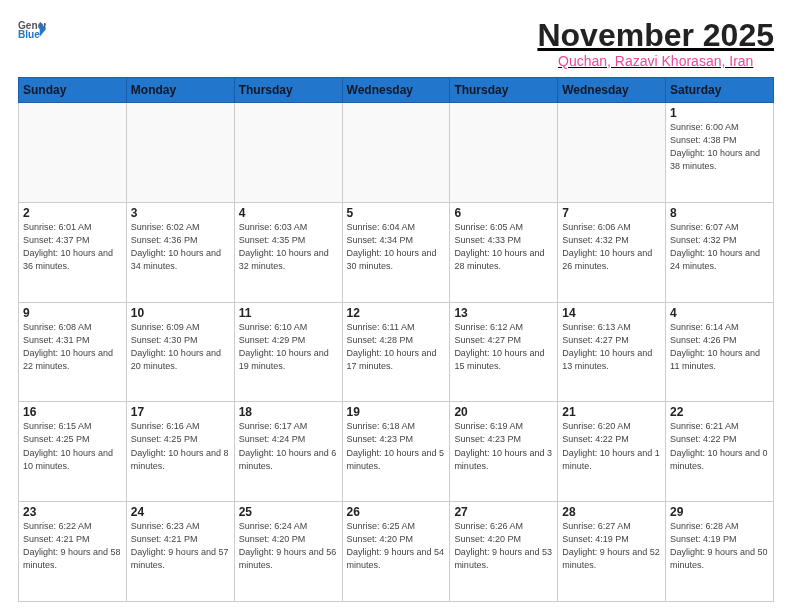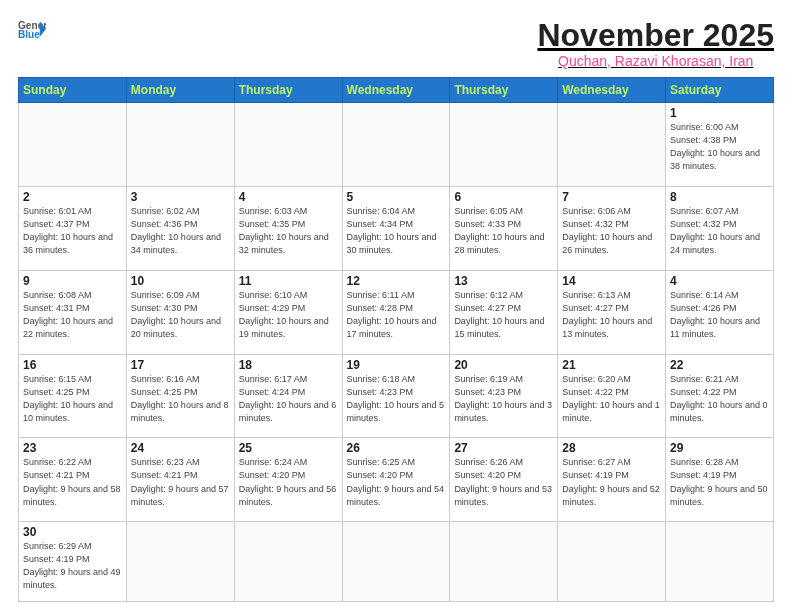--- a/index.html
+++ b/index.html
@@ -48,21 +48,21 @@
     }
     .calendar {
       flex: 1;
       border: 1px solid #ccc;
       border-collapse: collapse;
       width: 100%;
       table-layout: fixed;
     }
     .calendar th {
       background: #2277cc;
-      color: #bef264;
+      color: #0f172a;
       font-size: 12px;
       font-weight: bold;
       padding: 5px 4px;
       text-align: left;
       border: 1px solid #1a5fa8;
     }
     .calendar td {
       border: 1px solid #ccc;
       vertical-align: top;
       padding: 3px 4px;
@@ -252,27 +252,15 @@
         <td>
           <span class="day-number">28</span>
           <div class="day-info">Sunrise: 6:27 AM<br>Sunset: 4:19 PM<br>Daylight: 9 hours and 52 minutes.</div>
         </td>
         <td>
           <span class="day-number">29</span>
           <div class="day-info">Sunrise: 6:28 AM<br>Sunset: 4:19 PM<br>Daylight: 9 hours and 50 minutes.</div>
         </td>
       </tr>
 
-      <tr class="last-row">
-        <td>
-          <span class="day-number">30</span>
-          <div class="day-info">Sunrise: 6:29 AM<br>Sunset: 4:19 PM<br>Daylight: 9 hours and 49 minutes.</div>
-        </td>
-        <td class="empty-cell"></td>
-        <td class="empty-cell"></td>
-        <td class="empty-cell"></td>
-        <td class="empty-cell"></td>
-        <td class="empty-cell"></td>
-        <td class="empty-cell"></td>
-      </tr>
     </tbody>
   </table>
 </div>
 
 </body></html>

